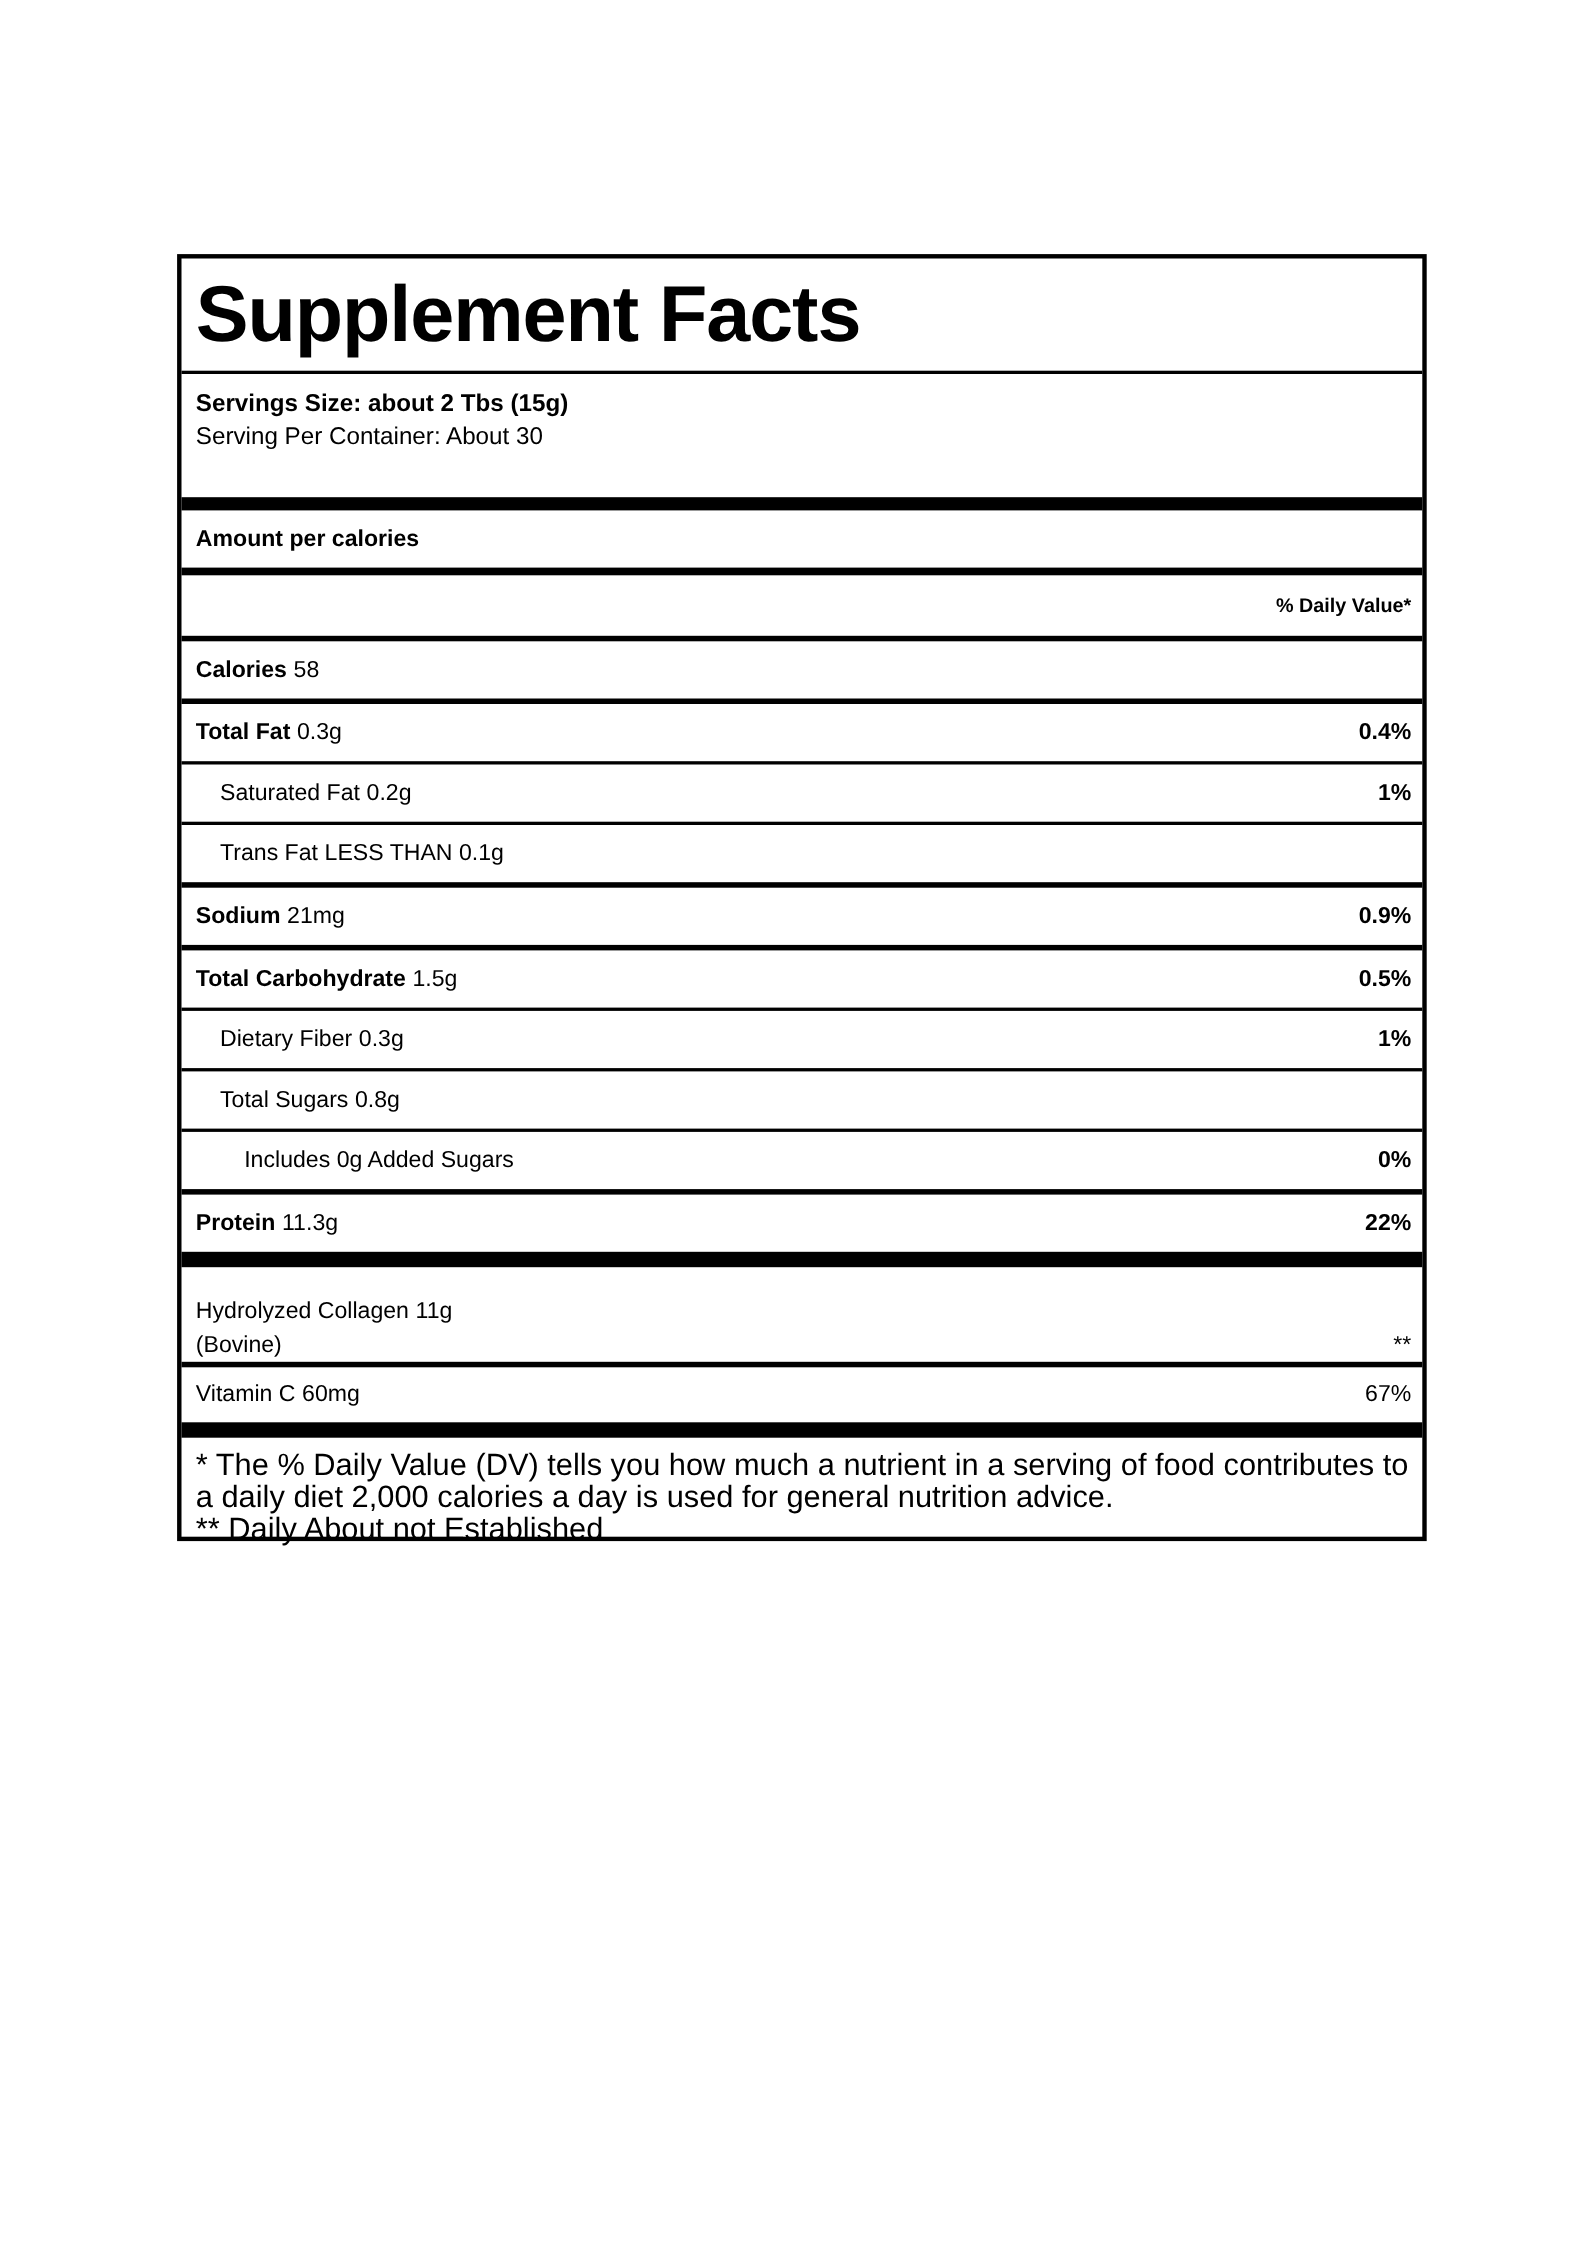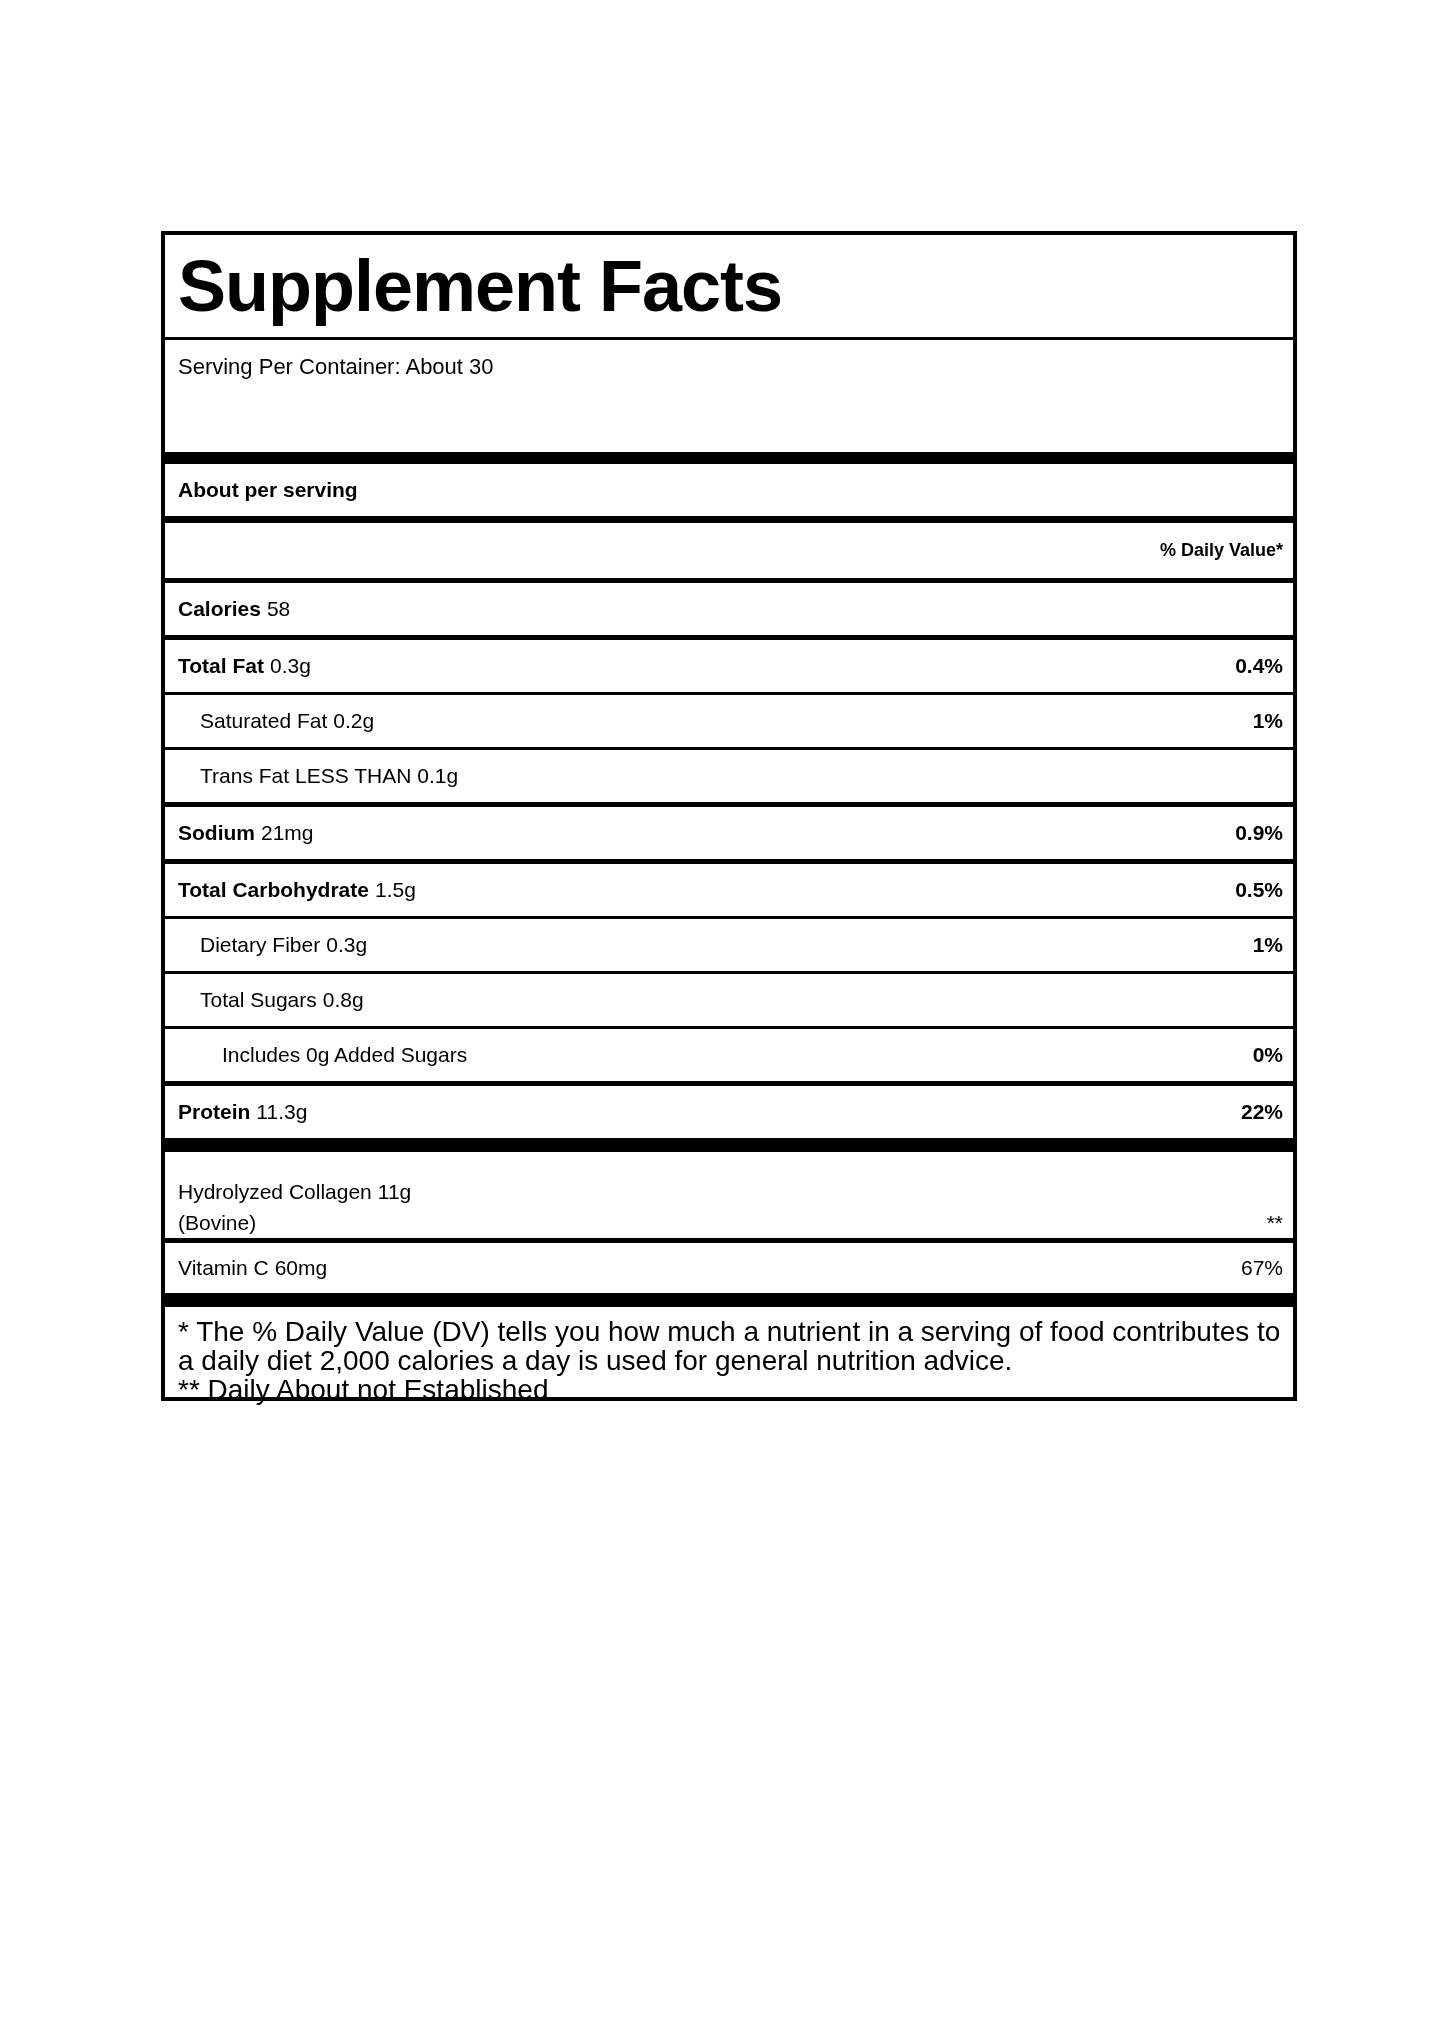--- a/index.html
+++ b/index.html
@@ -109,26 +109,27 @@
 <body>
 
 <div class="page">
   <div class="label-box">
 
     <div class="title-sec pad">
       <div class="title">Supplement Facts</div>
     </div>
 
     <div class="serving-sec pad">
+      <div class="serving-size-line">Servings Size: about 2 Tbs (15g)</div>
       <div>Serving Per Container: About 30</div>
     </div>
 
     <div class="bar12"></div>
 
-    <div class="amount-sec pad">About per serving</div>
+    <div class="amount-sec pad">Amount per calories</div>
 
     <div class="dv-header-sec pad">% Daily Value*</div>
 
     <div class="row sep5 pad">
       <span class="left"><span class="b">Calories</span><span class="amt">58</span></span>
       <span class="dv"></span>
     </div>
 
     <div class="row sep5 pad">
       <span class="left"><span class="b">Total Fat</span><span class="amt">0.3g</span></span>

